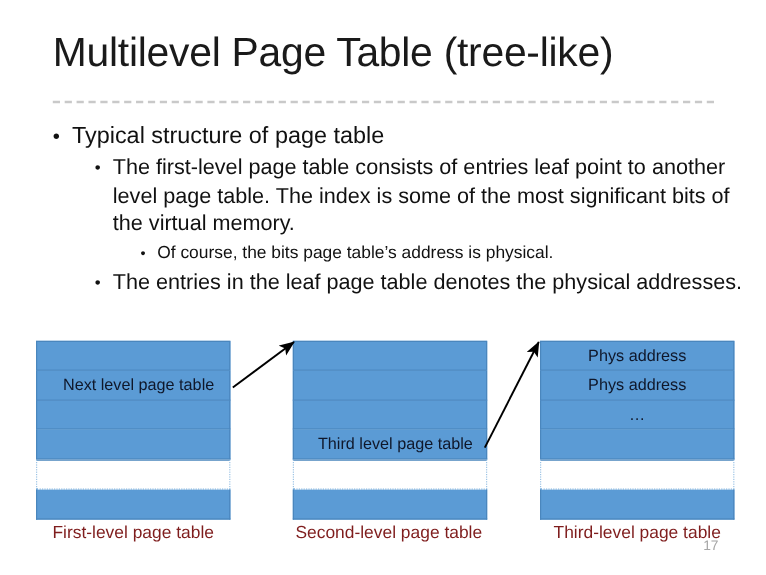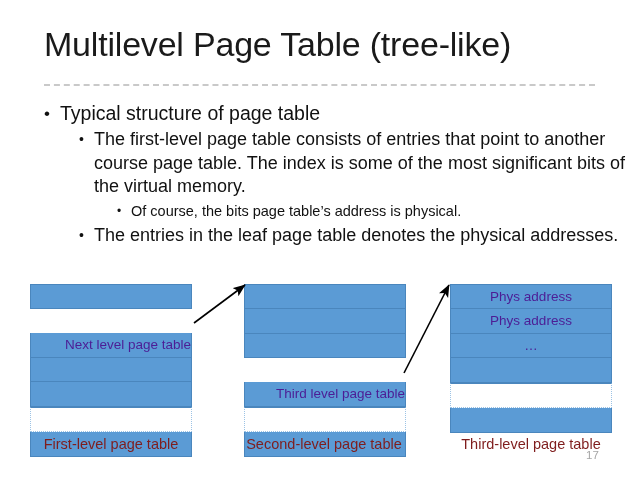--- a/index.html
+++ b/index.html
@@ -115,39 +115,38 @@
   #table2 { left: 244px; top: 284px; }
   #table3 { left: 450px; top: 284px; }
 
   .prow {
     position: relative;
     box-sizing: border-box;
     height: 24.83px;
     background: #5B9BD5;
     border: 1px solid #4a86bd;
     border-top-width: 0;
-    color: #4c1d95;
+    color: #0f172a;
     font-size: 13.5px;
     line-height: 23px;
     text-align: center;
     white-space: nowrap;
     overflow: hidden;
   }
   .prow:first-child { border-top-width: 1px; }
 
   .prow.empty-white {
     background: #ffffff;
     border: 1px dotted #9cc3e5;
     border-top: 1px solid #4a86bd;
   }
 
   .prow.label-left {
-    text-align: right;
+    text-align: center;
     padding-left: 9px;
-    margin-top: 24px;
   }
 
   .caption {
     position: absolute;
     top: 435px;
     width: 190px;
     text-align: center;
     font-size: 14.5px;
     line-height: 18px;
     color: #7f1d1d;
@@ -183,21 +182,21 @@
 
   <div id="title-rule"></div>
 
   <div id="body">
       <div class="bullet lvl1">
         <span class="dot">•</span>
         <span class="txt">Typical structure of page table</span>
       </div>
       <div class="bullet lvl2">
         <span class="dot">•</span>
-        <span class="txt">The first-level page table consists of entries that point to another course page table. The index is some of the most significant bits of the virtual memory.</span>
+        <span class="txt">The first-level page table consists of entries leaf point to another level page table. The index is some of the most significant bits of the virtual memory.</span>
       </div>
       <div class="bullet lvl3">
         <span class="dot">•</span>
         <span class="txt">Of course, the bits page table’s address is physical.</span>
       </div>
       <div class="bullet lvl2">
         <span class="dot">•</span>
         <span class="txt">The entries in the leaf page table denotes the physical addresses.</span>
       </div>
     </div>

